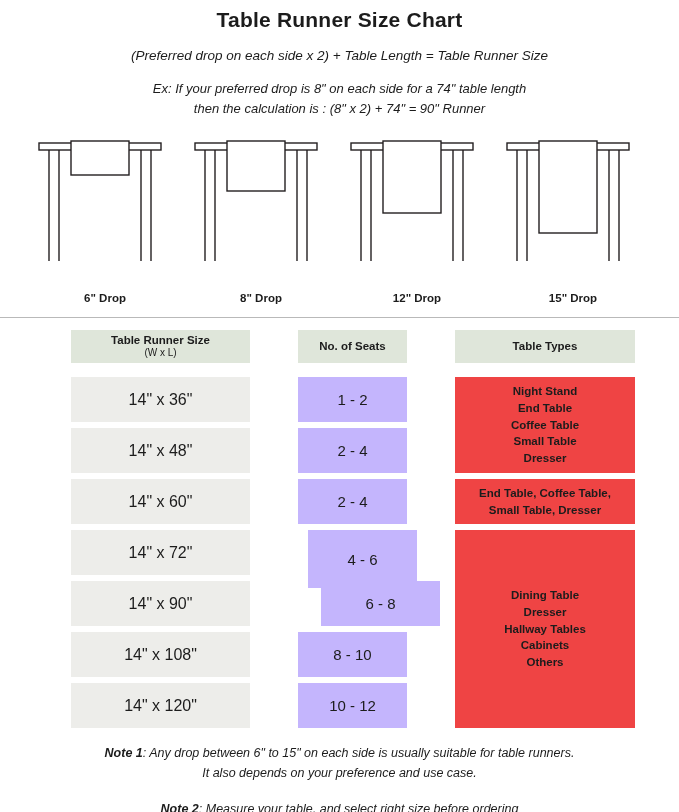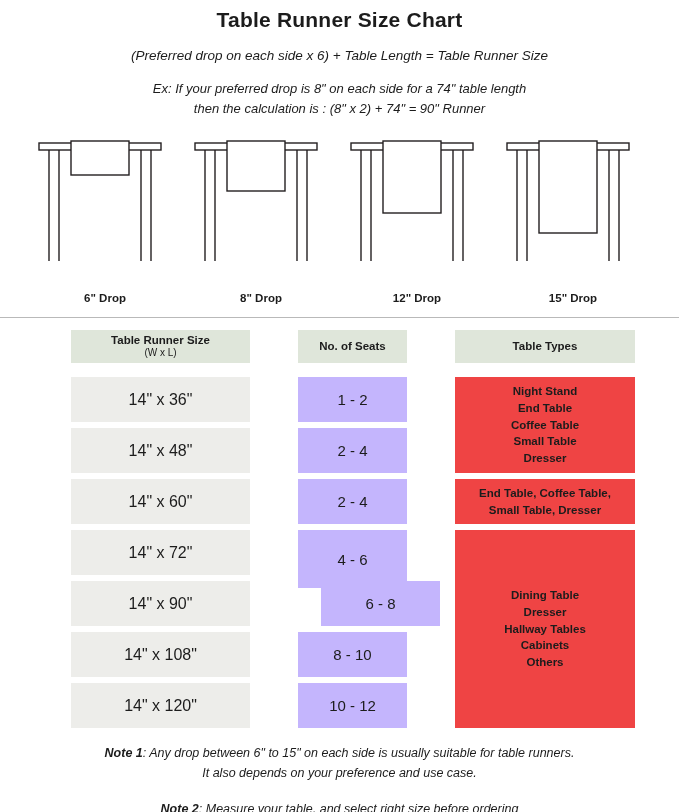--- a/index.html
+++ b/index.html
@@ -133,21 +133,21 @@
     font-weight: bold;
   }
 </style>
 </head>
 <body>
 
 <div class="page">
 
   <div class="title">Table Runner Size Chart</div>
 
-  <div class="formula">(Preferred drop on each side x 6) + Table Length = Table Runner Size</div>
+  <div class="formula">(Preferred drop on each side x 2) + Table Length = Table Runner Size</div>
 
   <div class="example">
     <div>Ex: If your preferred drop is 8" on each side for a 74" table length</div>
     <div>then the calculation is : (8" x 2) + 74" = 90" Runner</div>
   </div>
 
   <div class="diagram-row">
 
     <div class="diagram" style="left:25px;">
       <svg width="160" height="150" viewBox="0 0 160 150">
@@ -227,21 +227,21 @@
       <div class="cell size-cell" style="left:71px; top:98px; width:179px; height:45px;">14" x 48"</div>
       <div class="cell size-cell" style="left:71px; top:149px; width:179px; height:45px;">14" x 60"</div>
       <div class="cell size-cell" style="left:71px; top:200px; width:179px; height:45px;">14" x 72"</div>
       <div class="cell size-cell" style="left:71px; top:251px; width:179px; height:45px;">14" x 90"</div>
       <div class="cell size-cell" style="left:71px; top:302px; width:179px; height:45px;">14" x 108"</div>
       <div class="cell size-cell" style="left:71px; top:353px; width:179px; height:45px;">14" x 120"</div>
 
       <div class="cell seat-cell" style="left:298px; top:47px; width:109px; height:45px;">1 - 2</div>
       <div class="cell seat-cell" style="left:298px; top:98px; width:109px; height:45px;">2 - 4</div>
       <div class="cell seat-cell" style="left:298px; top:149px; width:109px; height:45px;">2 - 4</div>
-      <div class="cell seat-cell" style="left:298px; top:200px; width:109px; height:58px;">4 - 6</div>
+      <div class="cell seat-cell" style="left:308px; top:200px; width:109px; height:58px;">4 - 6</div>
       <div class="cell seat-cell" style="left:297px; top:251px; width:119px; height:45px;margin-left:24px;">6 - 8</div>
       <div class="cell seat-cell" style="left:298px; top:302px; width:109px; height:45px;">8 - 10</div>
       <div class="cell seat-cell" style="left:298px; top:353px; width:109px; height:45px;">10 - 12</div>
 
       <div class="cell type-cell" style="left:455px; top:47px; width:180px; height:96px;">
         <span>Night Stand</span>
         <span>End Table</span>
         <span>Coffee Table</span>
         <span>Small Table</span>
         <span>Dresser</span>

